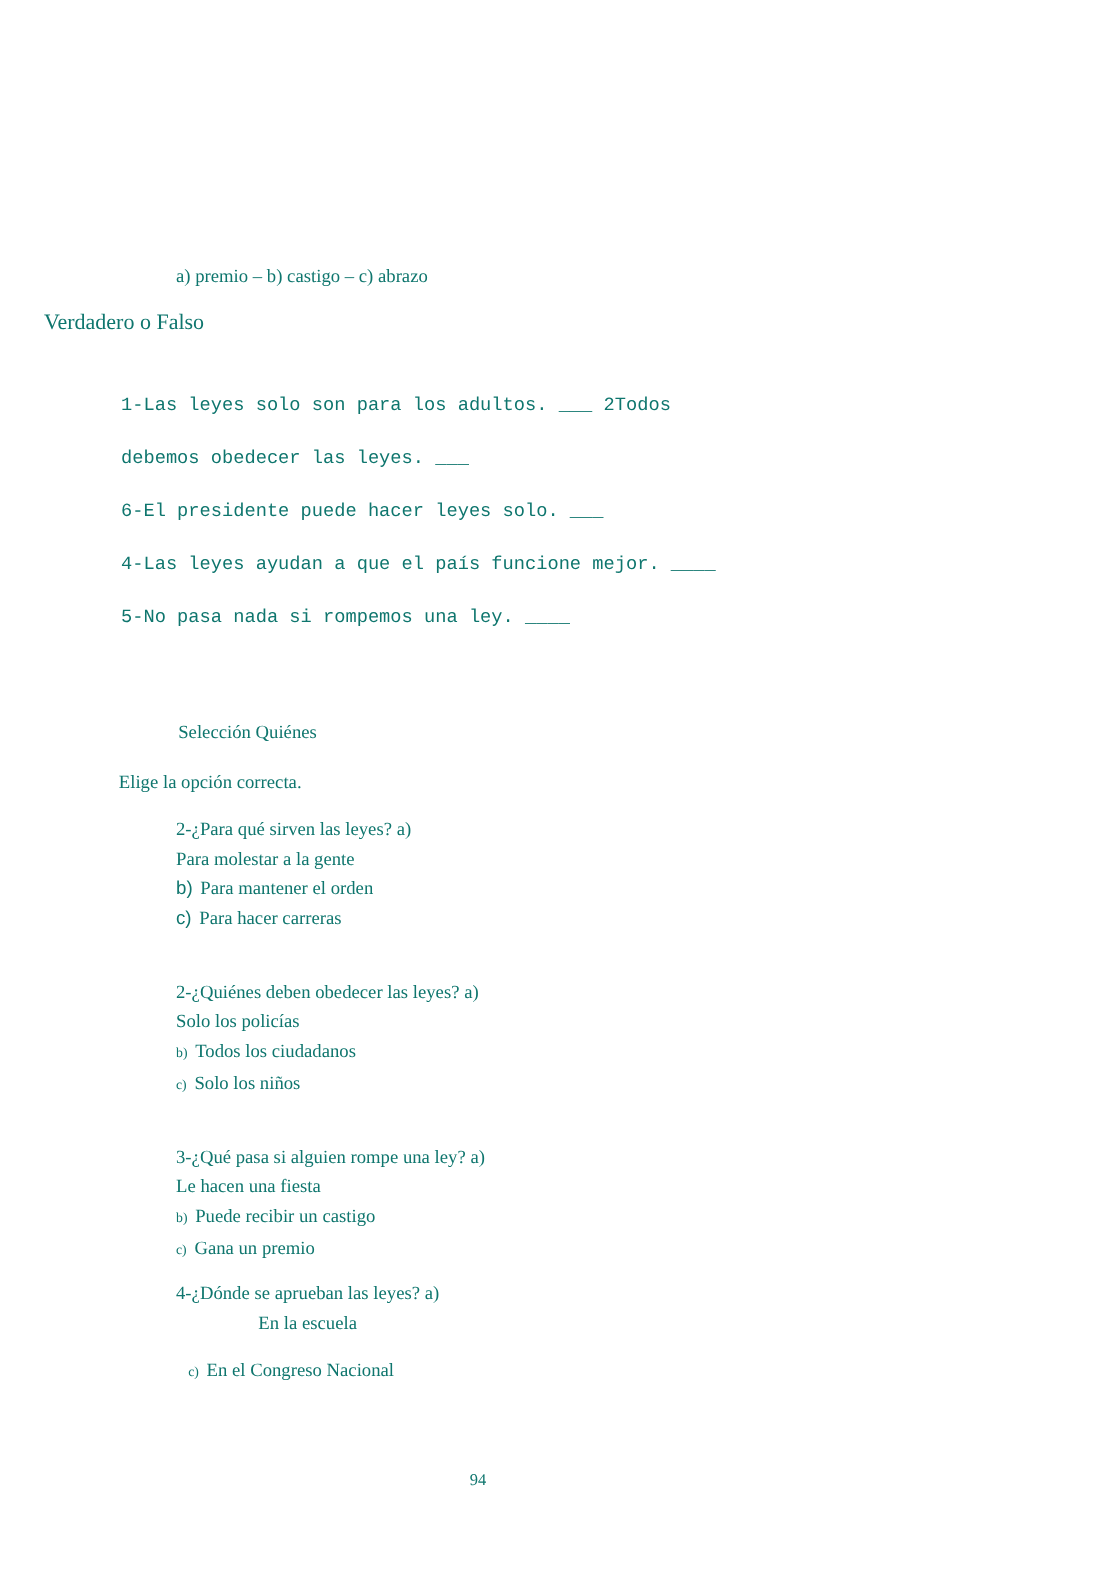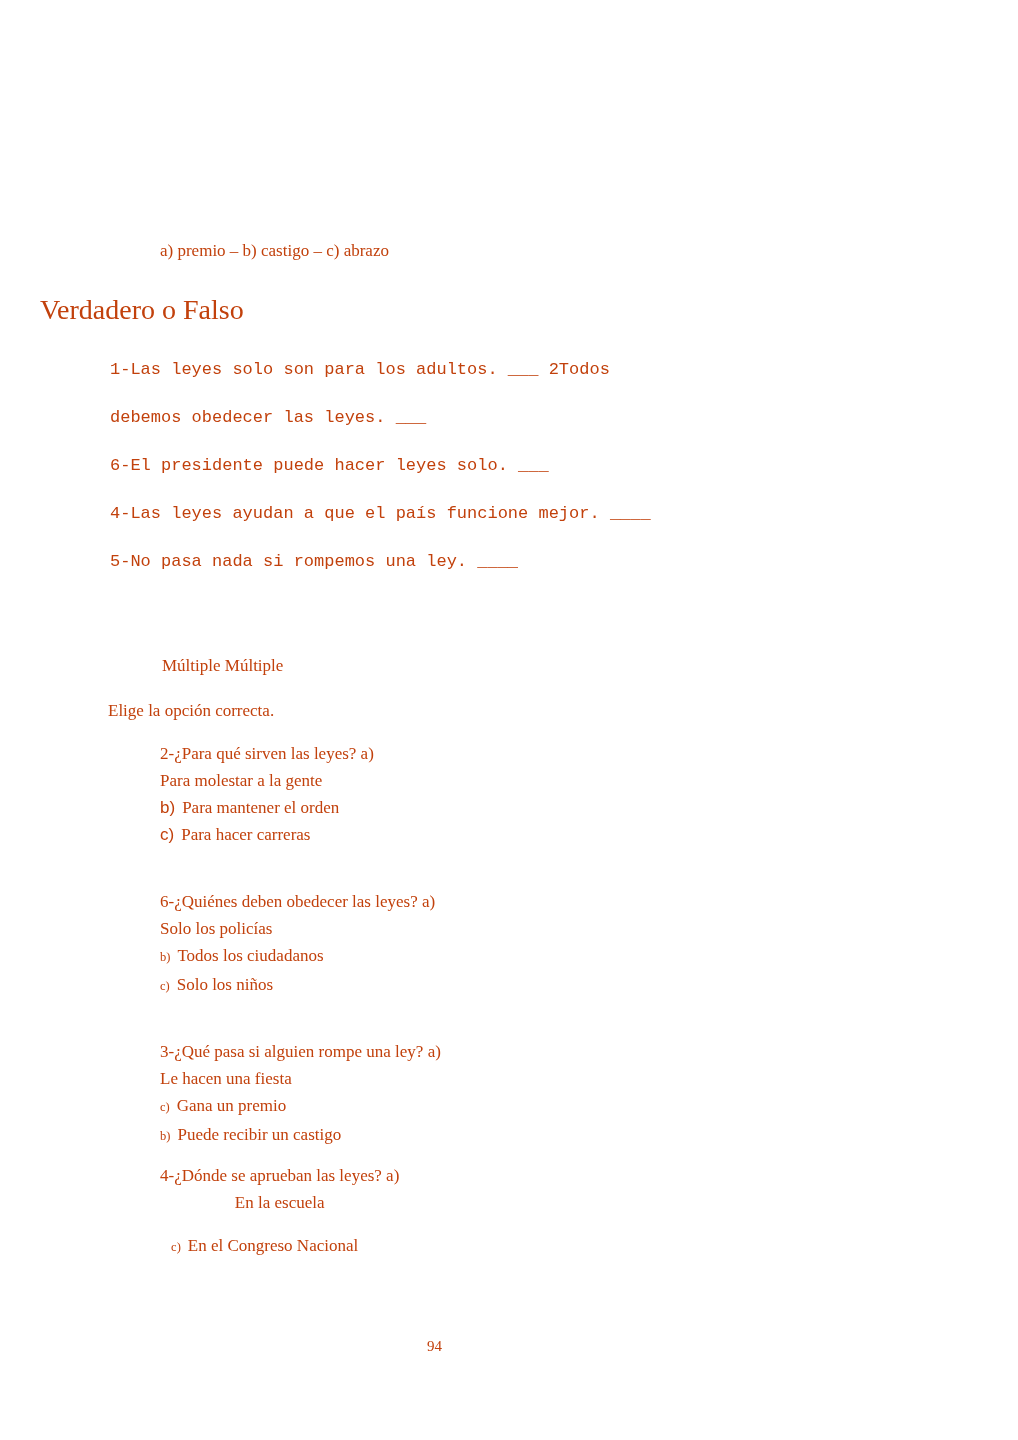--- a/index.html
+++ b/index.html
@@ -3,35 +3,35 @@
 <meta charset="utf-8">
 <style>
   * { margin: 0; padding: 0; box-sizing: border-box; }
   html, body { background: #ffffff; }
   .page {
     position: relative;
     width: 1018px;
     height: 1440px;
     background: #ffffff;
     font-family: "Liberation Serif", "DejaVu Serif", serif;
-    color: #c2410c;
+    color: #0f766e;
     overflow: hidden;
   }
   .answers-line {
     position: absolute;
     left: 160px;
     top: 241px;
     font-size: 17px;
     line-height: 19px;
   }
   .tf-heading {
     position: absolute;
     left: 40px;
-    top: 298px;
-    font-size: 28px;
+    top: 281px;
+    font-size: 20px;
     line-height: 24px;
   }
   .tf-list {
     position: absolute;
     left: 110px;
     top: 361px;
     font-size: 17px;
     font-family: Liberation Mono, monospace;
   }
   .tf-list .tf-item {
@@ -86,43 +86,43 @@
   <div class="tf-heading">Verdadero o Falso</div>
 
   <div class="tf-list">
     <p class="tf-item">1-Las leyes solo son para los adultos. ___ 2Todos</p>
     <p class="tf-item">debemos obedecer las leyes. ___</p>
     <p class="tf-item">6-El presidente puede hacer leyes solo. ___</p>
     <p class="tf-item">4-Las leyes ayudan a que el país funcione mejor. ____</p>
     <p class="tf-item">5-No pasa nada si rompemos una ley. ____</p>
   </div>
 
-  <div class="mc-heading">Múltiple Múltiple</div>
+  <div class="mc-heading">Selección Quiénes</div>
 
   <div class="mc-instruction">Elige la opción correcta.</div>
 
   <div class="question q1">
     <div class="row">2-¿Para qué sirven las leyes? a)</div>
     <div class="row">Para molestar a la gente</div>
     <div class="row"><span class="marker marker-sans">b)</span><span>Para mantener el orden</span></div>
     <div class="row"><span class="marker marker-sans">c)</span><span>Para hacer carreras</span></div>
   </div>
 
   <div class="question q2">
-    <div class="row">6-¿Quiénes deben obedecer las leyes? a)</div>
+    <div class="row">2-¿Quiénes deben obedecer las leyes? a)</div>
     <div class="row">Solo los policías</div>
     <div class="row"><span class="marker marker-small">b)</span><span>Todos los ciudadanos</span></div>
     <div class="row"><span class="marker marker-small">c)</span><span>Solo los niños</span></div>
   </div>
 
   <div class="question q3">
     <div class="row">3-¿Qué pasa si alguien rompe una ley? a)</div>
     <div class="row">Le hacen una fiesta</div>
+    <div class="row"><span class="marker marker-small">b)</span><span>Puede recibir un castigo</span></div>
     <div class="row"><span class="marker marker-small">c)</span><span>Gana un premio</span></div>
-    <div class="row"><span class="marker marker-small">b)</span><span>Puede recibir un castigo</span></div>
   </div>
 
   <div class="question q4">
     <div class="row indent">4-¿Dónde se aprueban las leyes? a)</div>
     <div class="row indent">En la escuela</div>
     <div class="row row-gap"><span class="marker marker-small">c)</span><span>En el Congreso Nacional</span></div>
   </div>
 
   <div class="page-number">94</div>
 

